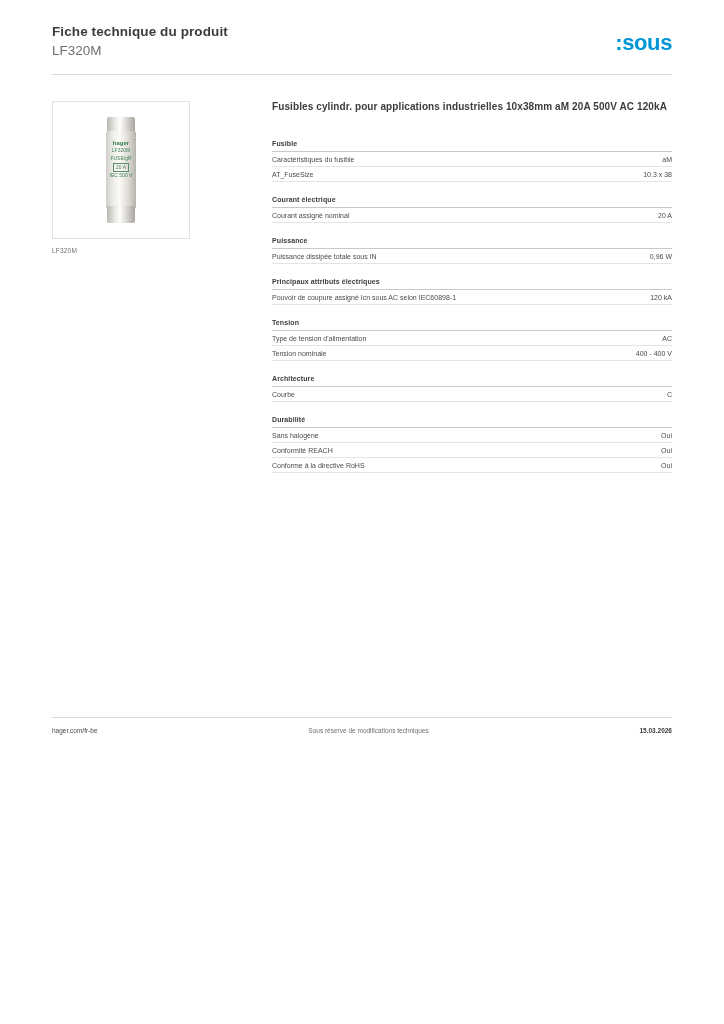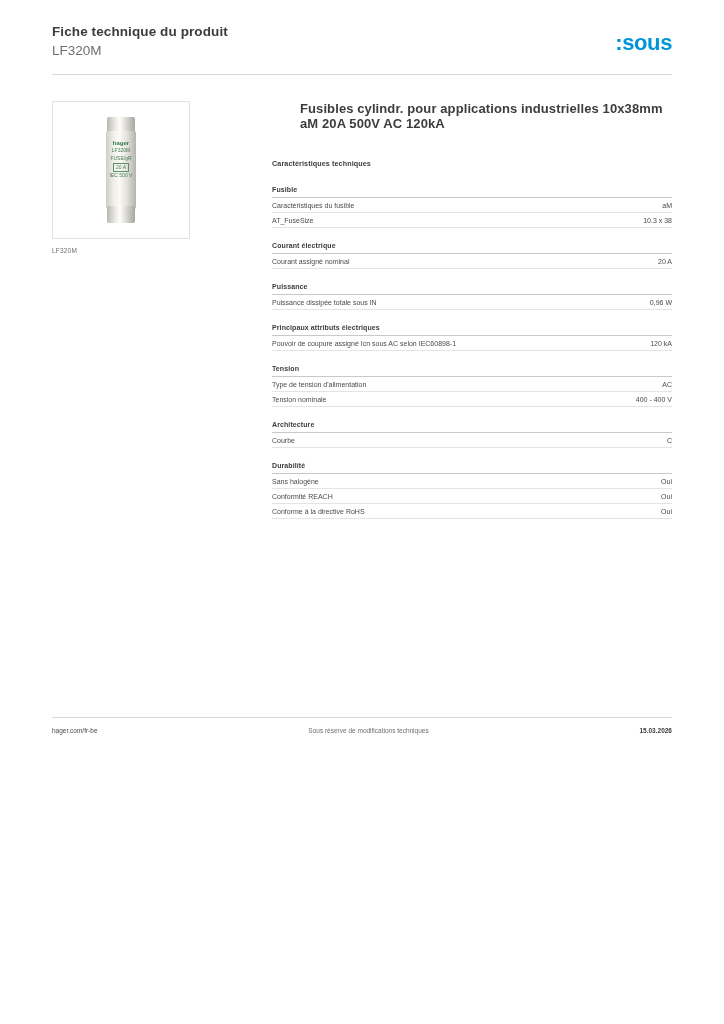--- a/index.html
+++ b/index.html
@@ -118,26 +118,25 @@
     margin-top: 8px;
     font-size: 6.5px;
     color: #6f6f6e;
     letter-spacing: 0.2px;
   }
   .right-col {
     flex: 1 1 auto;
     padding-left: 78px;
   }
   .product-desc {
-    font-size: 13px;
+    font-size: 10px;
     font-weight: bold;
     color: #3c3c3b;
     letter-spacing: 0.1px;
     margin-bottom: 28px;
-    margin-left: 28px;
   }
   .section-title {
     font-size: 7.2px;
     font-weight: bold;
     color: #3c3c3b;
     margin-bottom: 18px;
     letter-spacing: 0.1px;
   }
   .group { margin-bottom: 0; }
   .group-title {
@@ -209,21 +208,20 @@
             <div>IEC 500 V</div>
           </div>
           <div class="cap bottom"></div>
         </div>
       </div>
       <div class="img-caption">LF320M</div>
     </div>
 
     <div class="right-col">
       <div class="product-desc">Fusibles cylindr. pour applications industrielles 10x38mm aM 20A 500V AC 120kA</div>
-      <div class="section-title">Caractéristiques techniques</div>
 
       <div class="group">
         <div class="group-title">Fusible</div>
         <div class="row">
           <span class="k">Caractéristiques du fusible</span>
           <span class="v">aM</span>
         </div>
         <div class="row">
           <span class="k">AT_FuseSize</span>
           <span class="v">10.3 x 38</span>

